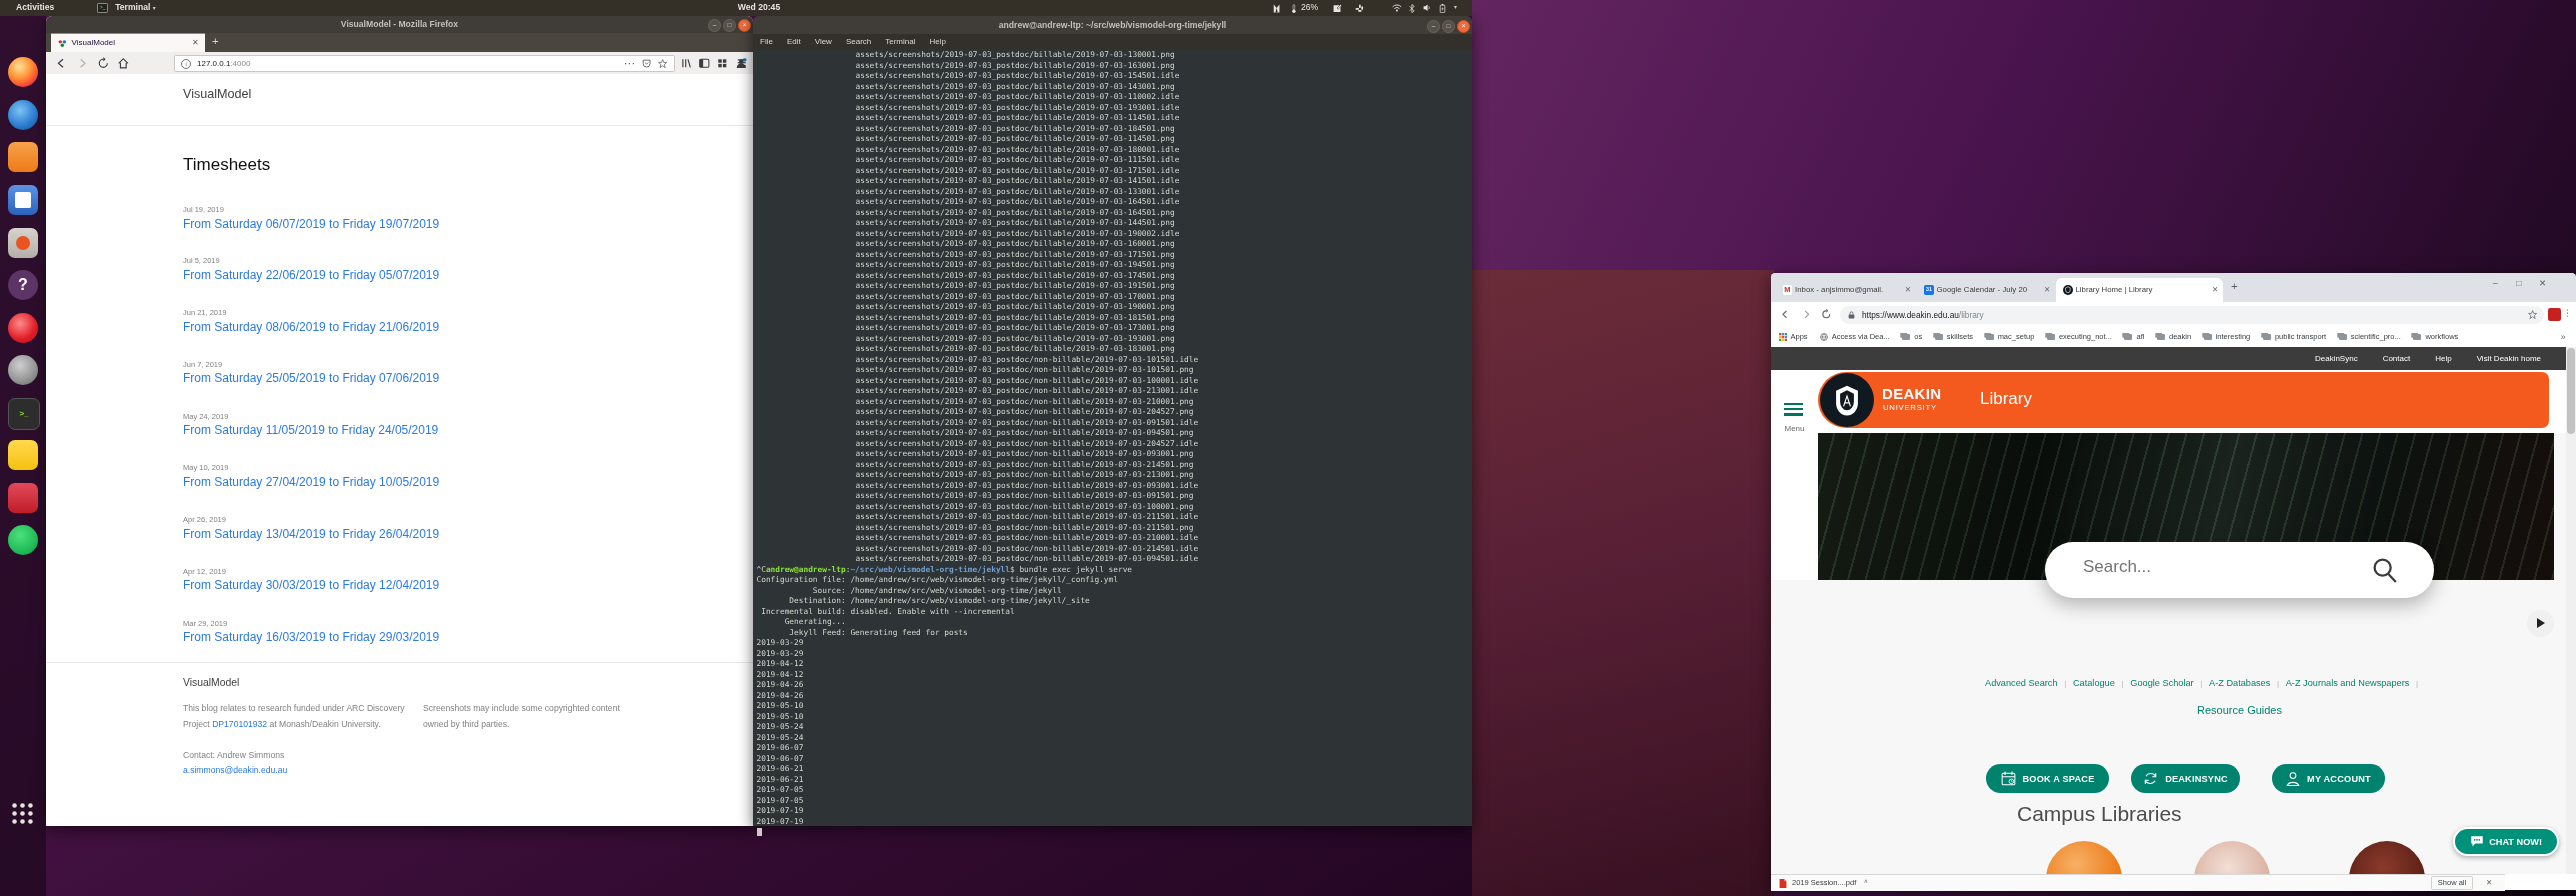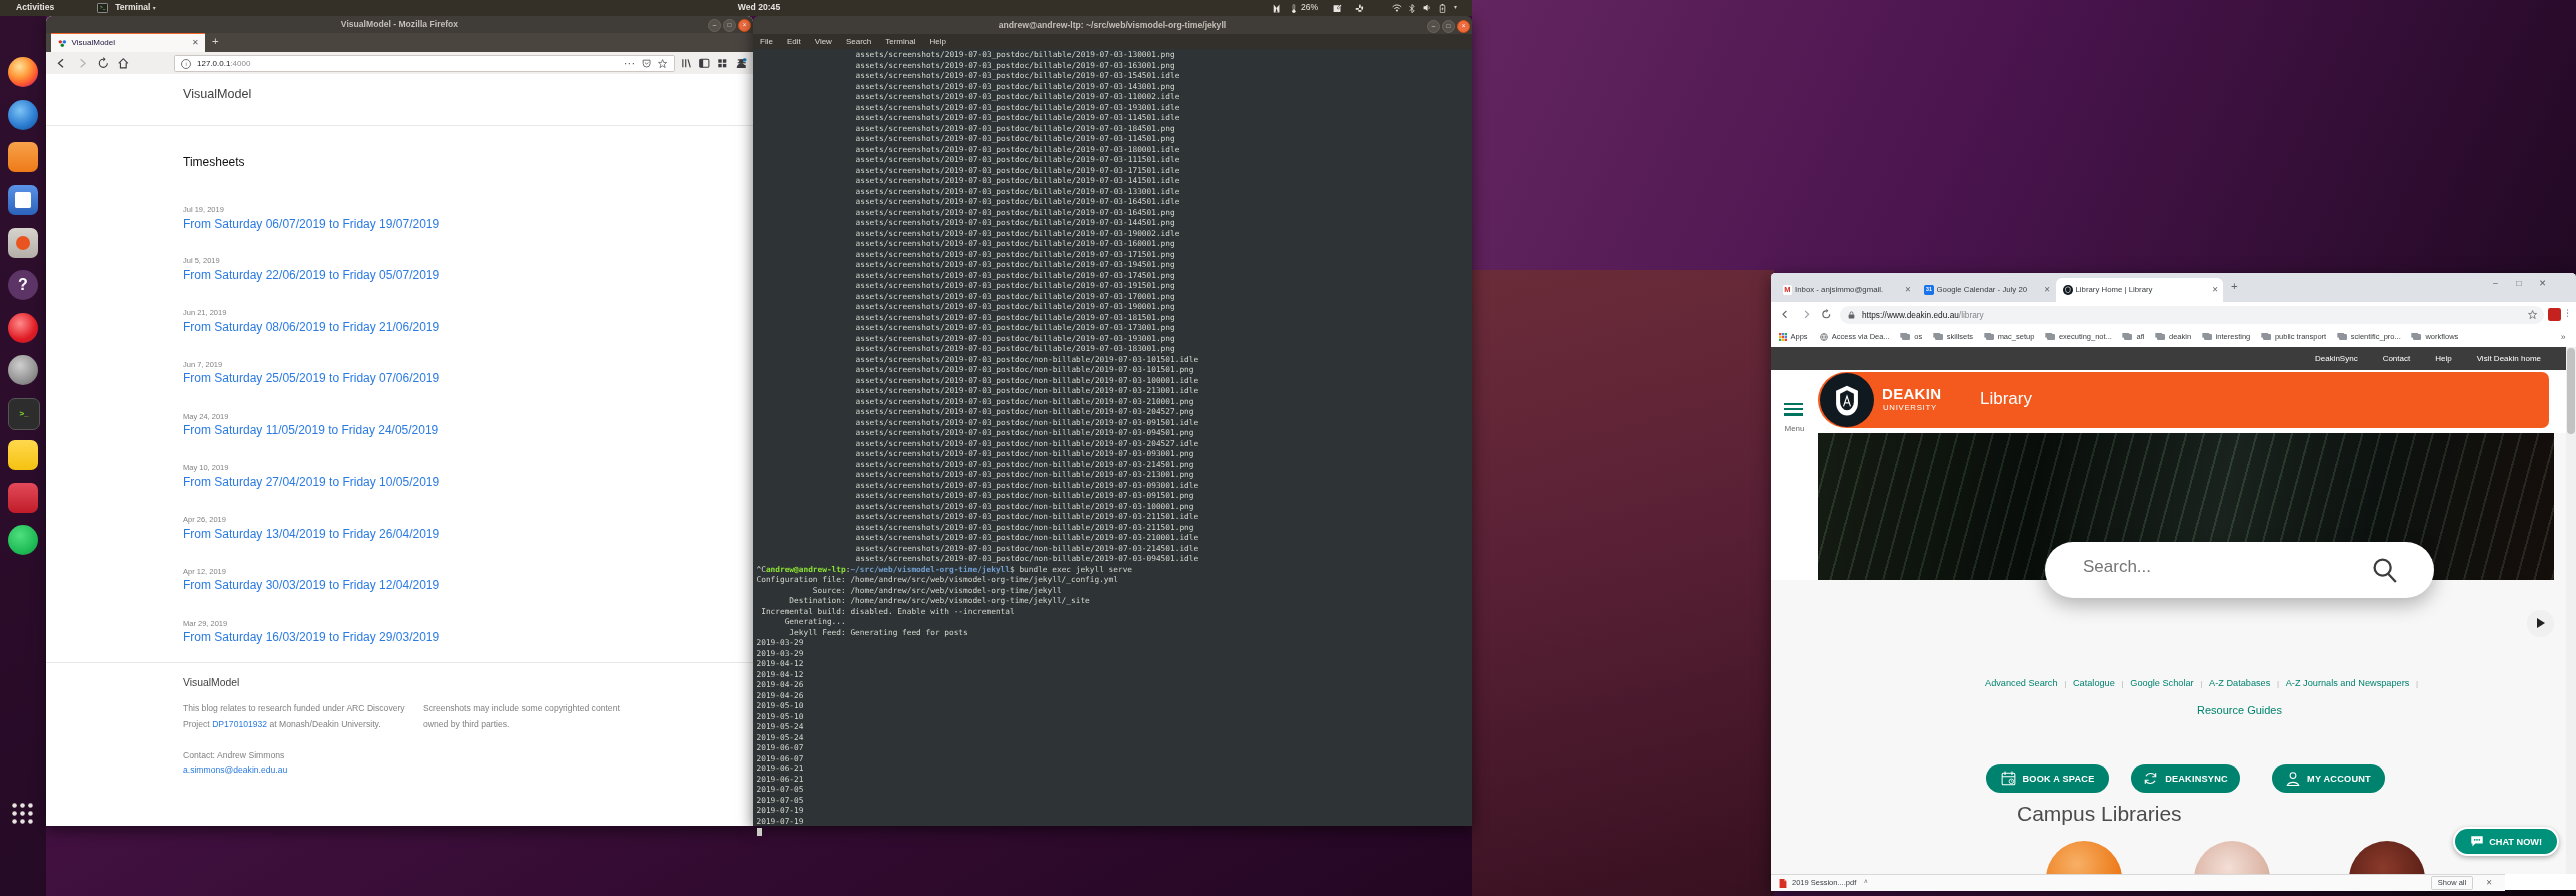--- a/index.html
+++ b/index.html
@@ -309,21 +309,21 @@
               <path d="M3 10 H17"></path>
               <path d="M3 15 H17"></path>
             </g>
           </svg>
         </span>
     </div>
 
     <div class="fx-content">
       <div style="position:absolute;left:137px;top:12.6px;font-size:12.6px;color:#424242;">VisualModel</div>
       <div style="position:absolute;left:0;top:51px;width:707px;border-top:0.6px solid #e8e8e8;"></div>
-      <div style="position:absolute;left:137px;top:81px;font-size:12px;color:#111;font-weight:500;">Timesheets</div>
+      <div style="position:absolute;left:137px;top:81px;font-size:17px;color:#111;font-weight:500;">Timesheets</div>
 
       <div class="mm-date" style="top:131px;">Jul 19, 2019</div>
       <div class="mm-link" style="top:143px;">From Saturday 06/07/2019 to Friday 19/07/2019</div>
       <div class="mm-date" style="top:182px;">Jul 5, 2019</div>
       <div class="mm-link" style="top:194px;">From Saturday 22/06/2019 to Friday 05/07/2019</div>
       <div class="mm-date" style="top:234px;">Jun 21, 2019</div>
       <div class="mm-link" style="top:246px;">From Saturday 08/06/2019 to Friday 21/06/2019</div>
       <div class="mm-date" style="top:286px;text-align:right;">Jun 7, 2019</div>
       <div class="mm-link" style="top:297px;">From Saturday 25/05/2019 to Friday 07/06/2019</div>
       <div class="mm-date" style="top:338px;">May 24, 2019</div>

